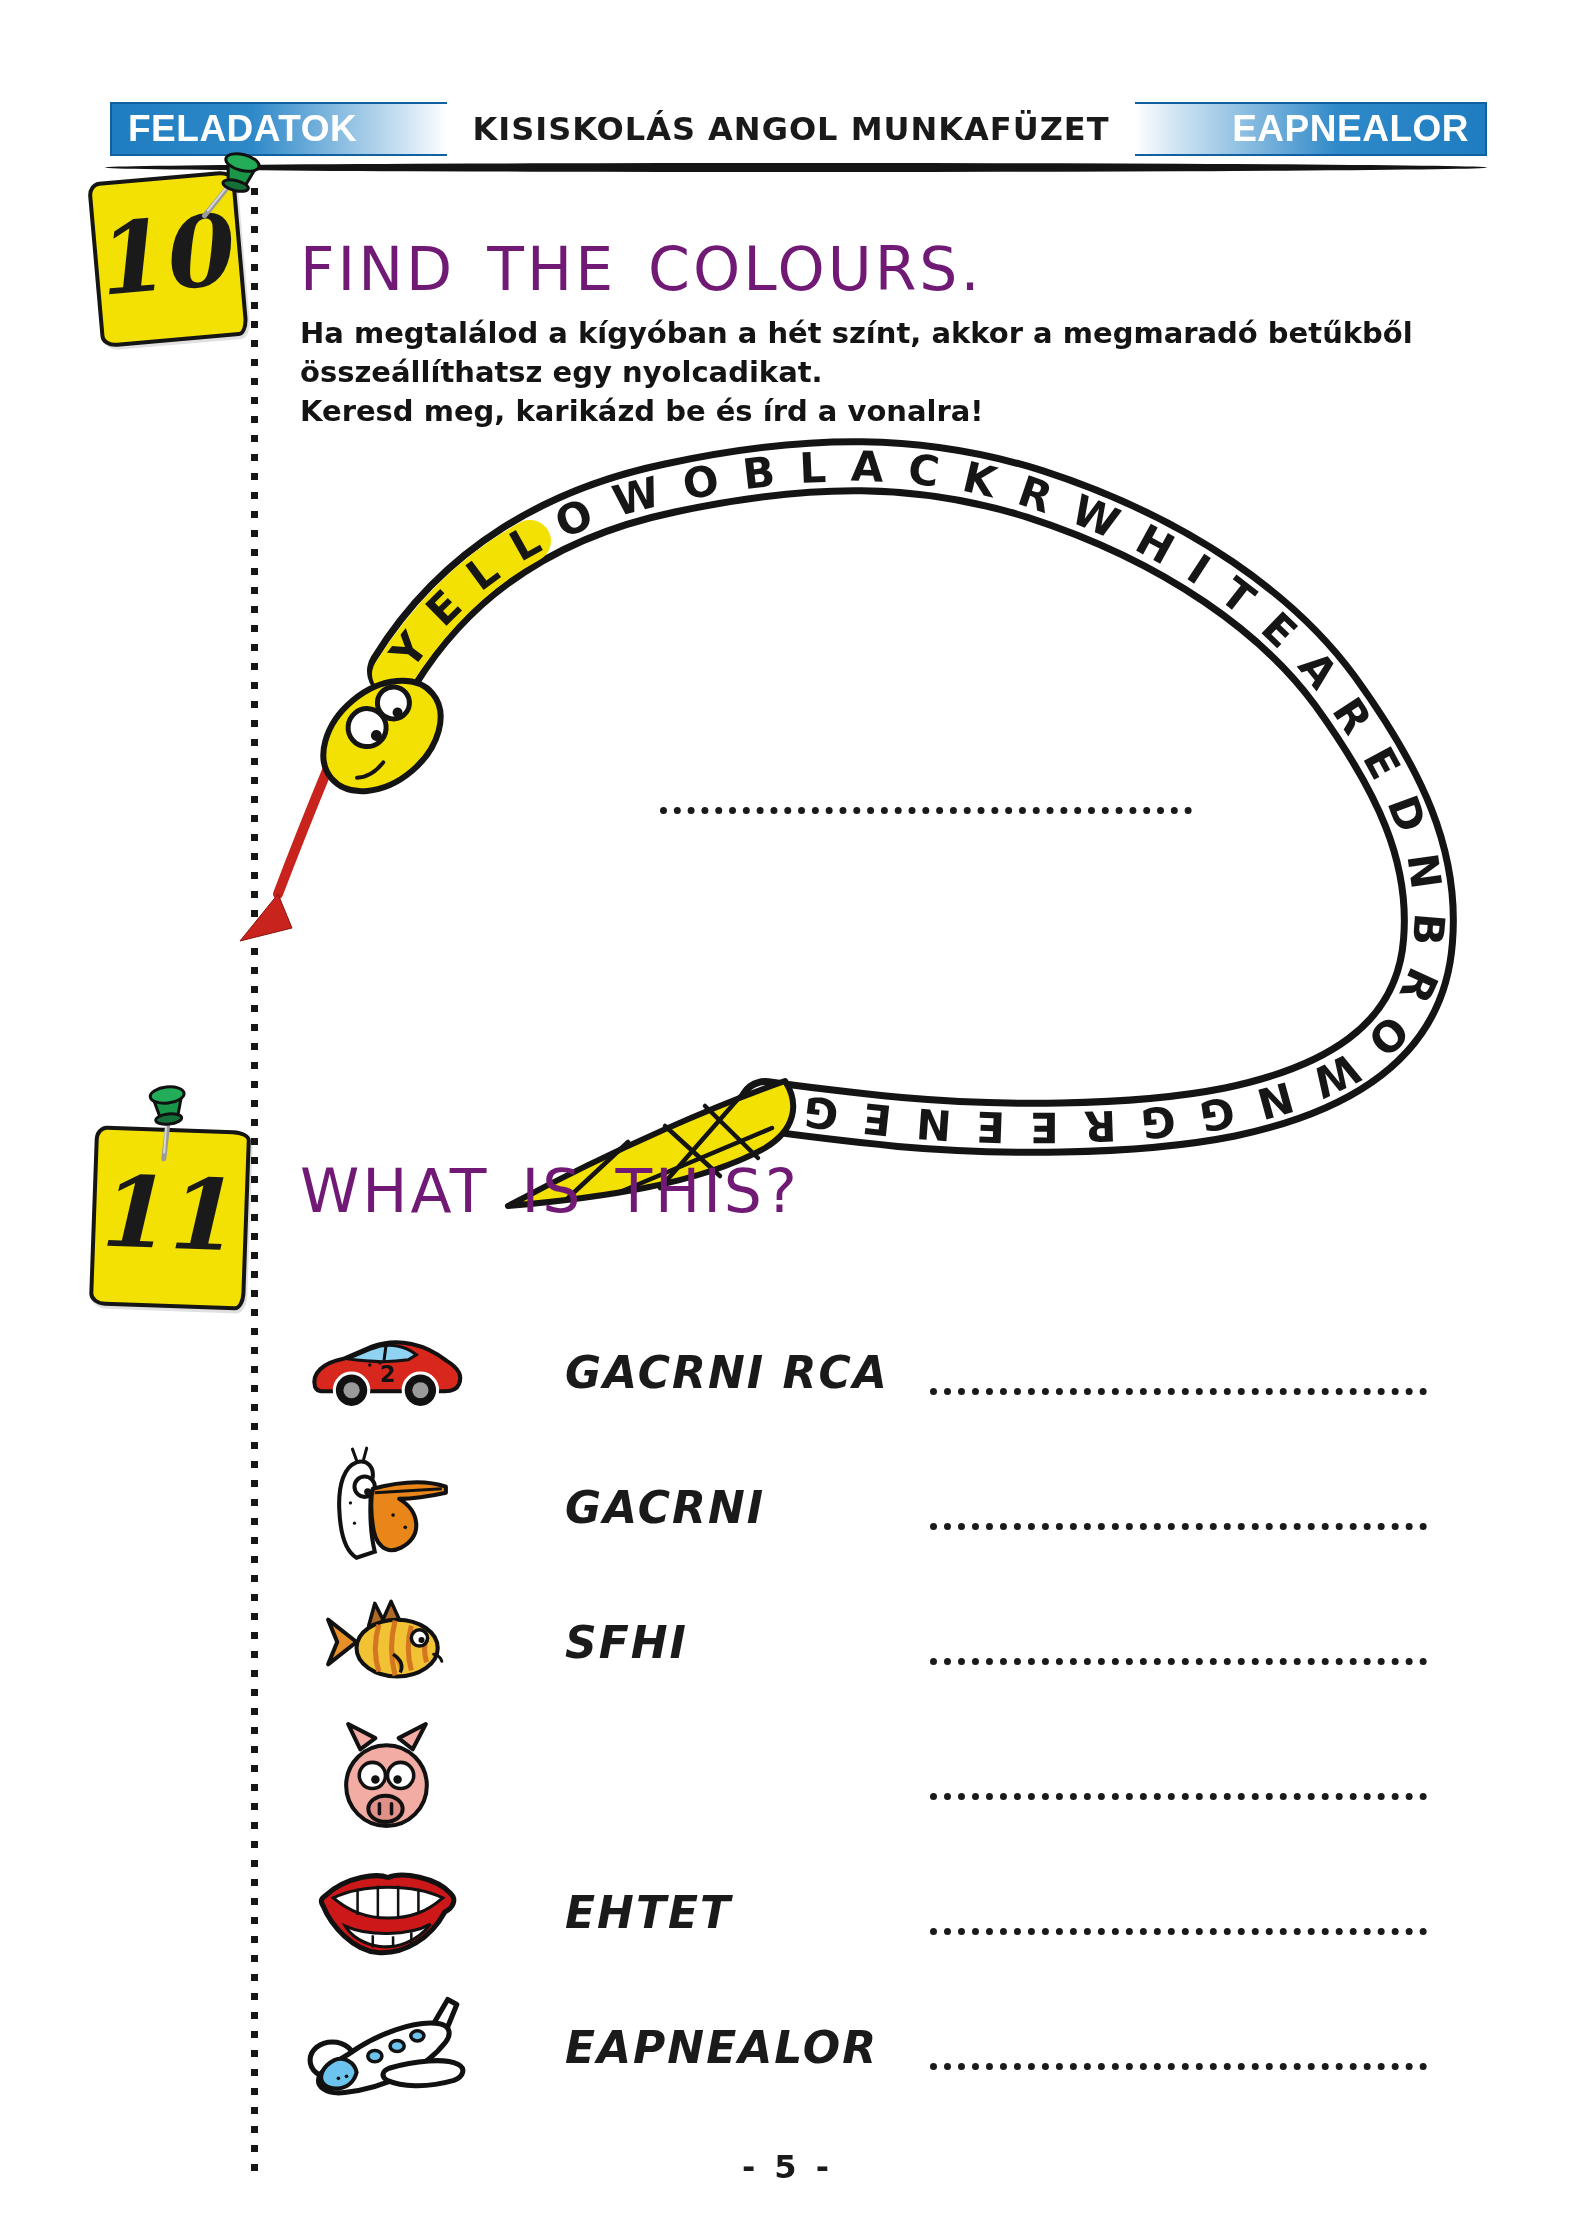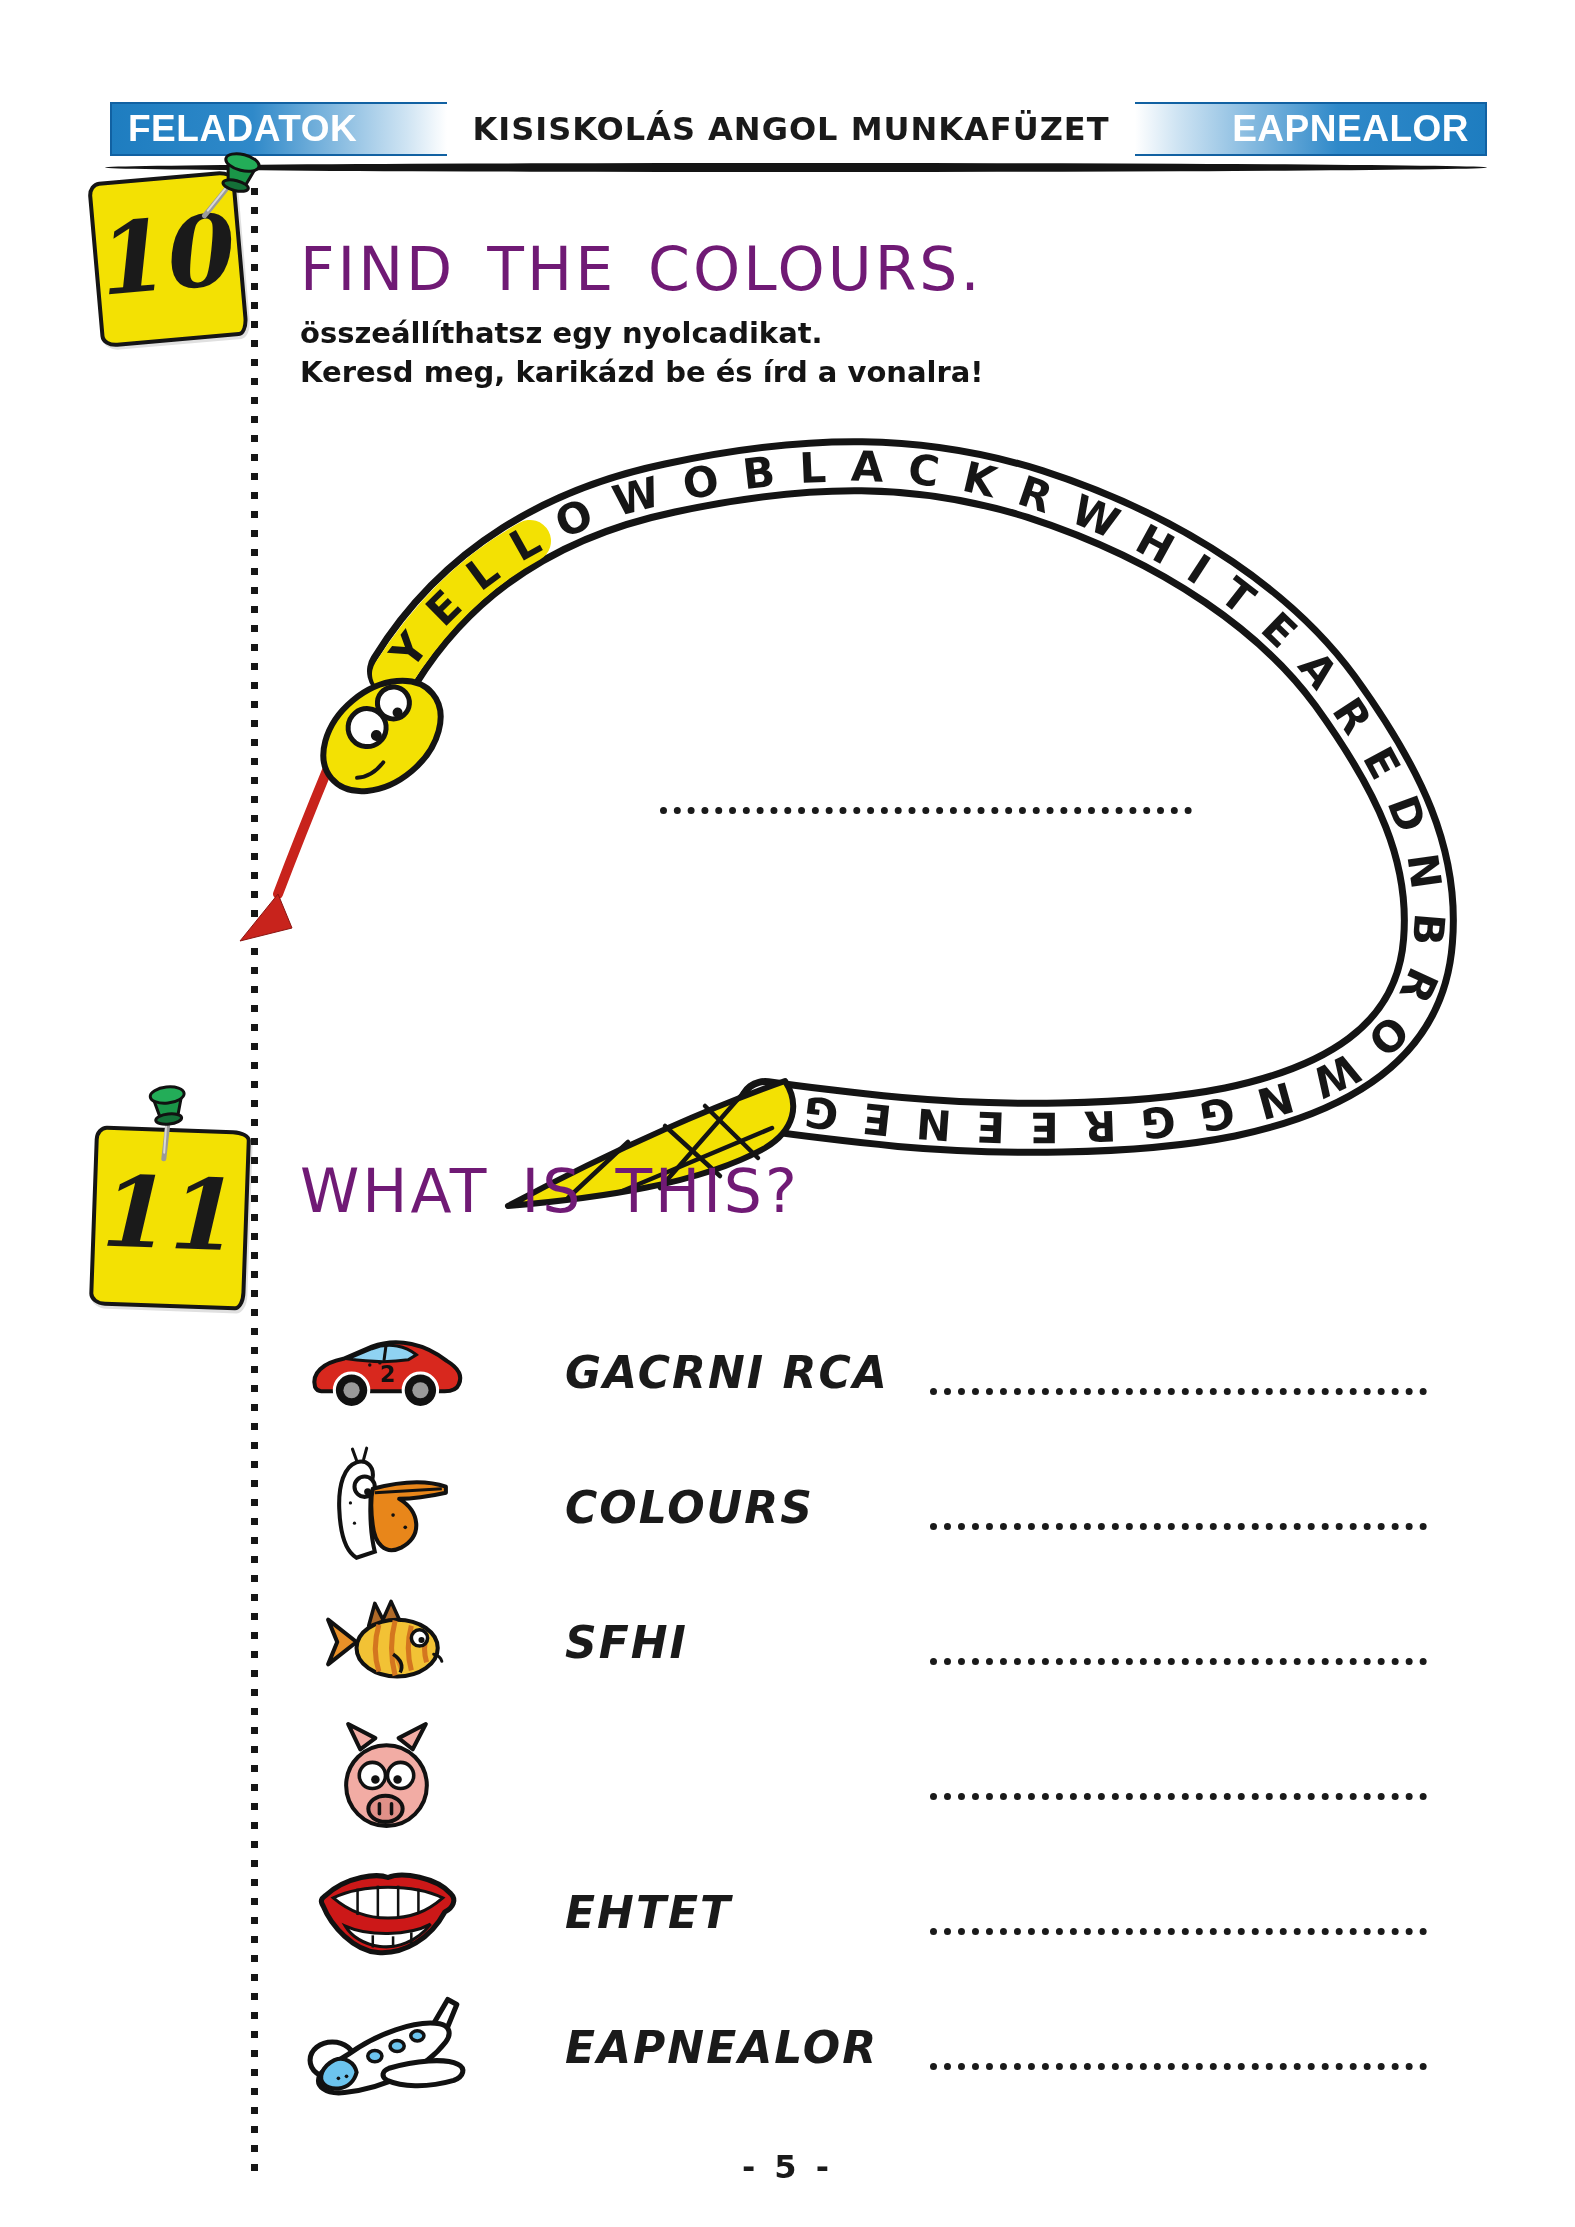--- a/index.html
+++ b/index.html
@@ -133,20 +133,21 @@
   <svg class="pin pin-10" viewBox="0 0 62 84">
     <line x1="26" y1="42" x2="10" y2="76" stroke="#9a9a9a" stroke-width="5" stroke-linecap="round"></line>
     <line x1="24" y1="44" x2="12" y2="70" stroke="#d8d8d8" stroke-width="2" stroke-linecap="round"></line>
     <path d="M20,18 L48,18 L42,38 L25,38 Z" fill="#1a9648" stroke="#111" stroke-width="3"></path>
     <ellipse cx="34" cy="15" rx="17" ry="8" fill="#23ad58" stroke="#111" stroke-width="3"></ellipse>
     <ellipse cx="33" cy="39" rx="13" ry="5" fill="#147038" stroke="#111" stroke-width="3"></ellipse>
   </svg>
 
   <div class="task-title t10-title">FIND THE COLOURS.</div>
   <div class="instr t10-instr">
+    <span>Ha megtalálod a kígyóban a hét színt, akkor a megmaradó betűkből</span>
     <span>összeállíthatsz egy nyolcadikat.</span>
     <span>Keresd meg, karikázd be és írd a vonalra!</span>
   </div>
 
   <svg class="snake-wrap" viewBox="0 0 1360 800" xmlns="http://www.w3.org/2000/svg">
     <path id="sp" d="M195,235 C260,130 360,75 470,52 C610,22 720,22 835,58 C980,105 1080,180 1135,255 C1200,345 1235,420 1228,505 C1220,610 1130,655 1030,676 C930,696 790,694 700,686 C650,681 600,675 565,670" fill="none" stroke="#141414" stroke-width="56" stroke-linecap="round"></path>
     <path d="M195,235 C260,130 360,75 470,52 C610,22 720,22 835,58 C980,105 1080,180 1135,255 C1200,345 1235,420 1228,505 C1220,610 1130,655 1030,676 C930,696 790,694 700,686 C650,681 600,675 565,670" fill="none" stroke="#ffffff" stroke-width="42" stroke-linecap="round"></path>
     <path d="M193,238 C230,180 275,135 330,105" fill="none" stroke="#f3e103" stroke-width="42" stroke-linecap="round"></path>
 
     <g>
@@ -221,21 +222,21 @@
         <circle cx="42" cy="40" r="10" fill="#ffffff" stroke="#111" stroke-width="4"></circle>
         <circle cx="45" cy="45" r="3.5" fill="#111"></circle>
         <circle cx="28" cy="56" r="1.6" fill="#111"></circle>
           <circle cx="32" cy="76" r="1.6" fill="#111"></circle>
         <path d="M50,42 C80,34 105,34 122,40 L122,46 C104,50 88,52 76,52 C96,64 100,88 78,100 C62,108 52,96 50,78 C48,64 48,52 50,42 Z" fill="#e8861a" stroke="#111" stroke-width="4" stroke-linejoin="round"></path>
         <path d="M52,46 L118,42" stroke="#111" stroke-width="3" fill="none"></path>
         <circle cx="70" cy="68" r="1.8" fill="#111"></circle>
           <circle cx="82" cy="80" r="1.8" fill="#111"></circle>
       </svg>
     </div>
-    <div class="word">COLOURS</div>
+    <div class="word">GACRNI</div>
     <div class="dots"></div>
   </div>
 
   <div class="row row-2">
     <div class="icon-box">
       <svg width="132" height="94" viewBox="0 0 130 92">
         <polygon points="34,46 6,24 15,46 6,68" fill="#e89028" stroke="#111" stroke-width="4" stroke-linejoin="round"></polygon>
         <path d="M46,30 L52,8 L60,24 L68,6 L78,28 Z" fill="#b06a28" stroke="#111" stroke-width="3.5" stroke-linejoin="round"></path>
         <ellipse cx="74" cy="52" rx="40" ry="28" fill="#f2c235" stroke="#111" stroke-width="4"></ellipse>
         <g stroke="#d4761f" stroke-width="5" fill="none">

